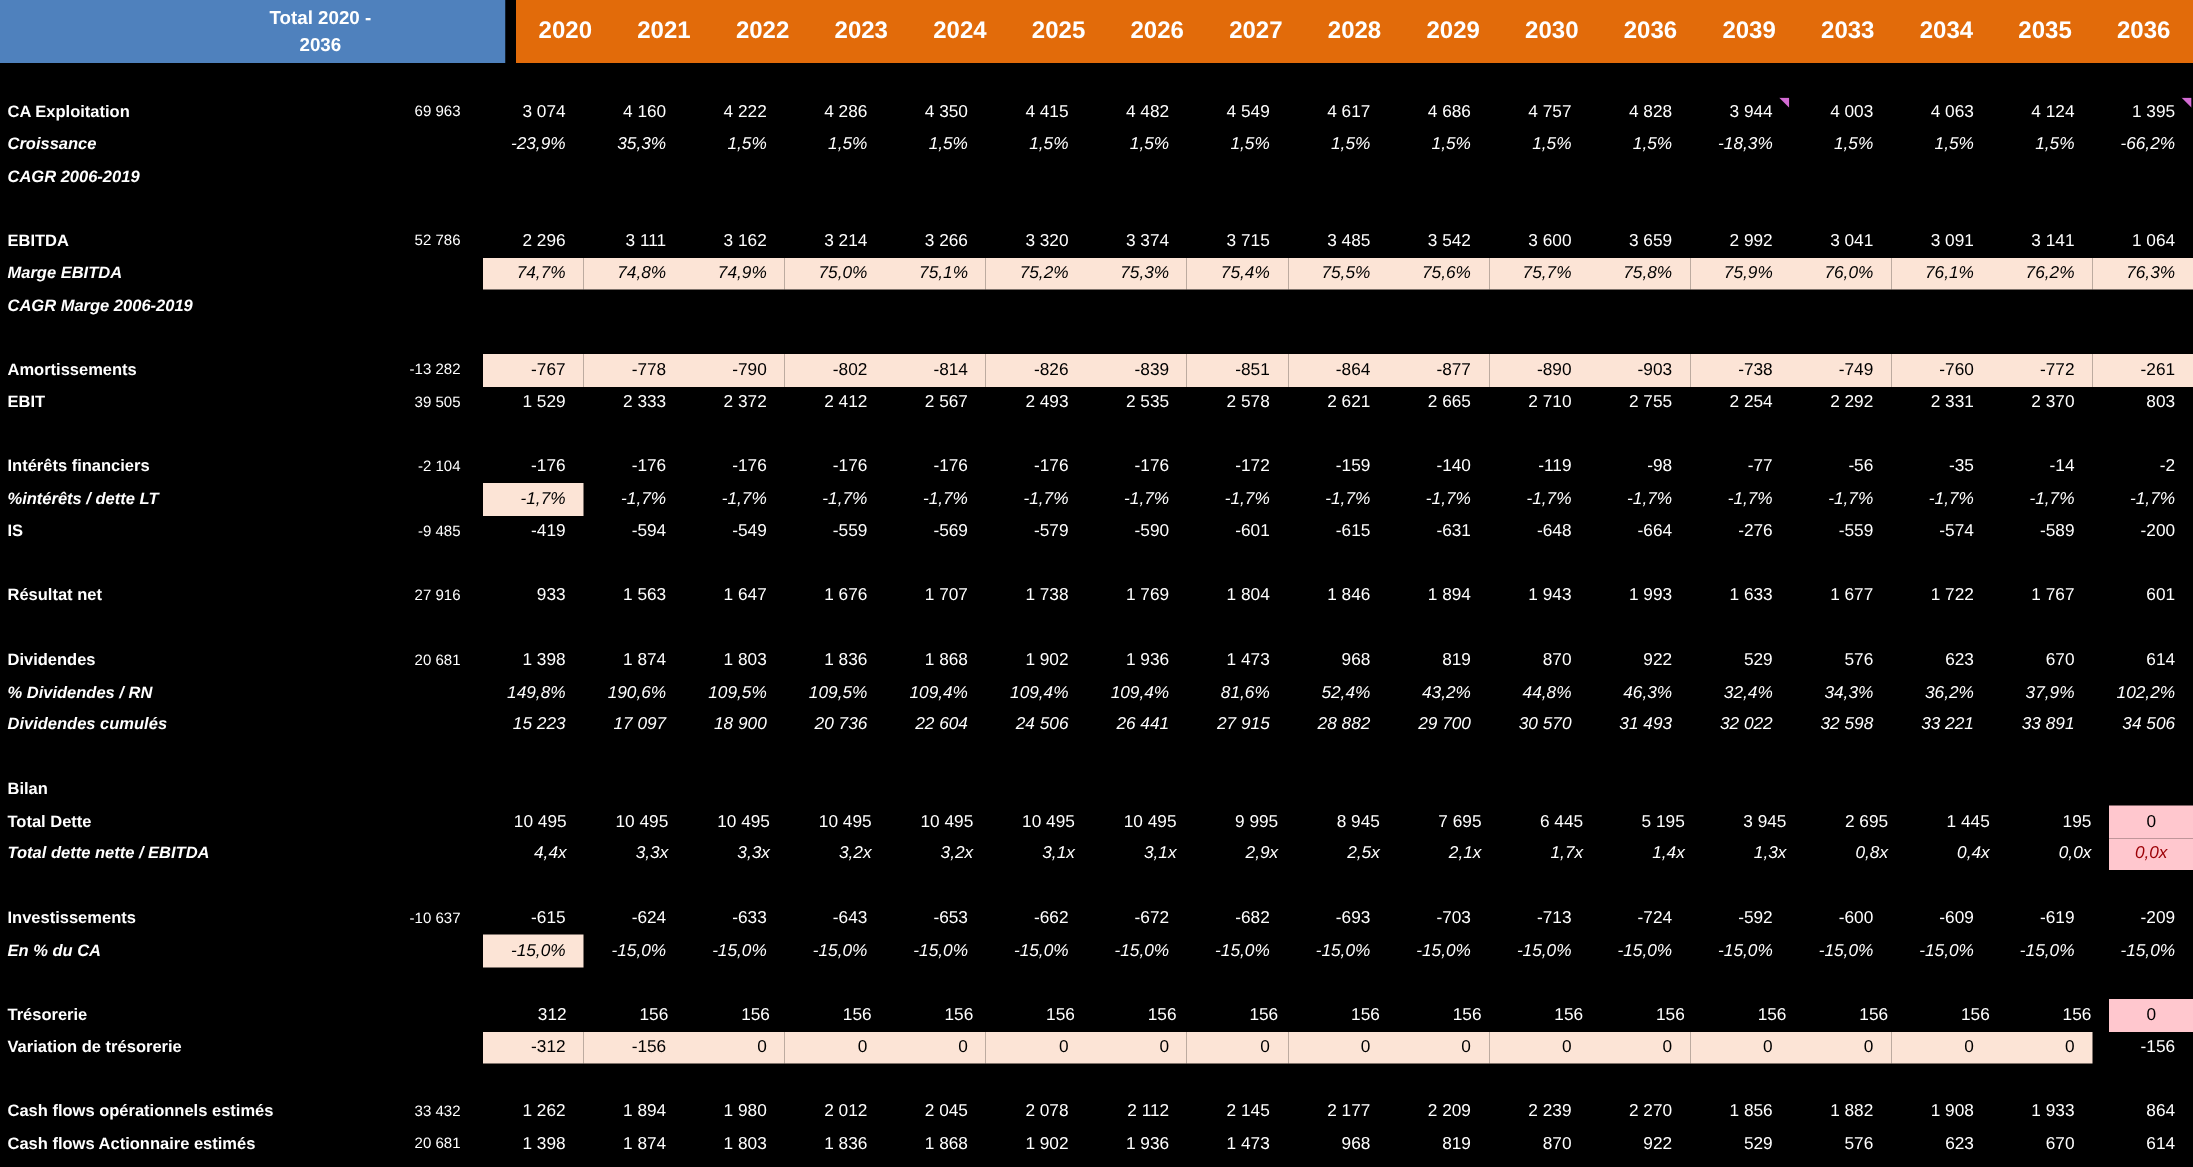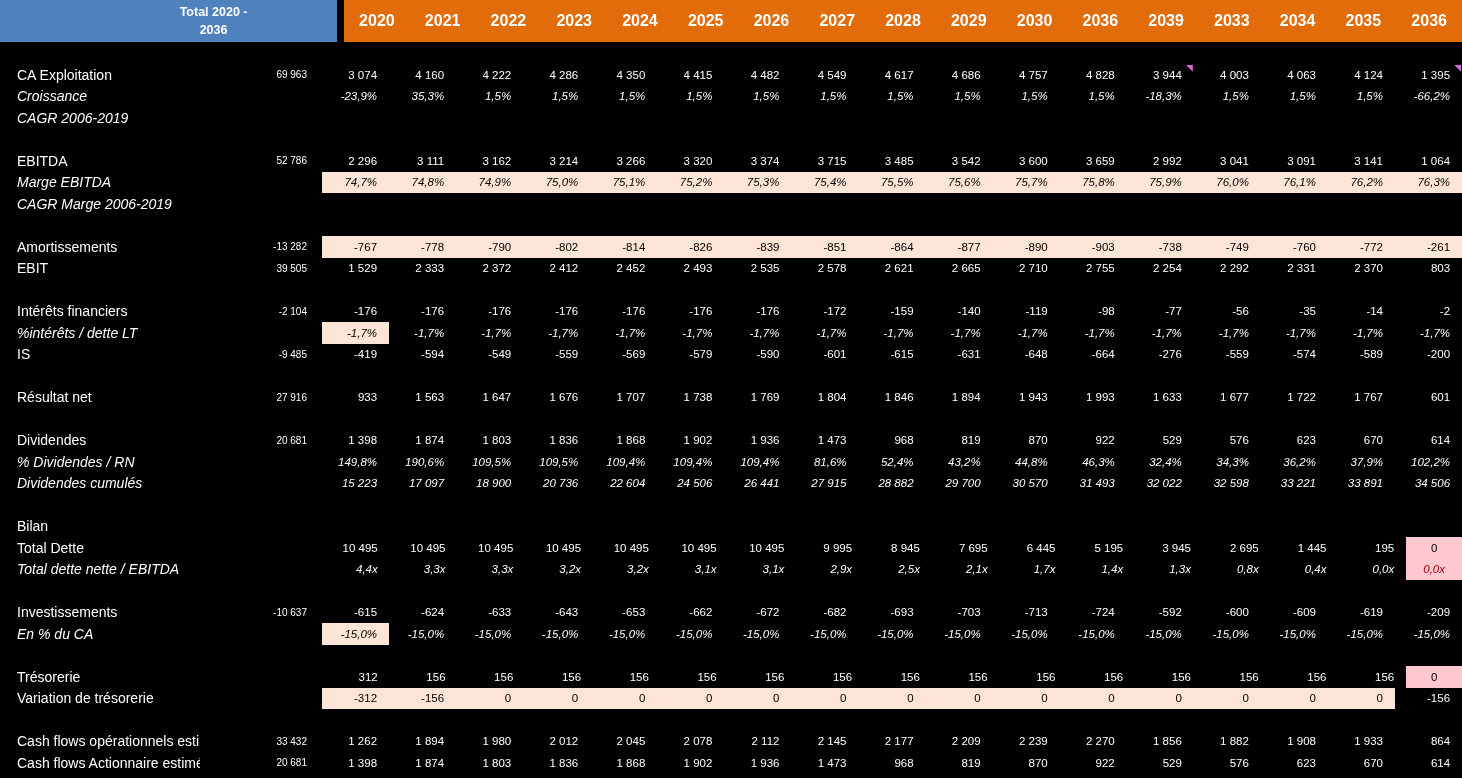--- a/index.html
+++ b/index.html
@@ -23,22 +23,22 @@
   .hdr-years{display:flex;width:1140px;background:var(--orange);}
   .hdr-year{
     flex:1 1 0;color:#fff;font-weight:bold;font-size:16px;
     display:flex;align-items:center;justify-content:center;
   }
   
   .tbody{padding-top:22px;}
   .row{display:flex;height:21.5px;}
   .spacer{height:21.5px;}
   .lbl{
-    width:200px;color:var(--text);font-size:14px;font-weight:normal;
-    display:flex;align-items:center;padding-left:17px;box-sizing:border-box;
+    width:200px;color:var(--text);font-size:11px;font-weight:bold;
+    display:flex;align-items:center;padding-left:5px;box-sizing:border-box;
     white-space:nowrap;overflow:hidden;
   }
   .lbl.it{font-style:italic;}
   .tot{
     width:115px;color:var(--text);font-size:10px;
     display:flex;align-items:center;justify-content:flex-end;
     padding-right:8px;box-sizing:border-box;
   }
   .rowgap{width:7px;}
   .cells{display:flex;width:1140px;}
@@ -438,21 +438,21 @@
           <div class="cell">
             <span>2 333</span>
           </div>
           <div class="cell">
             <span>2 372</span>
           </div>
           <div class="cell">
             <span>2 412</span>
           </div>
           <div class="cell">
-            <span>2 452</span>
+            <span>2 567</span>
           </div>
           <div class="cell">
             <span>2 493</span>
           </div>
           <div class="cell">
             <span>2 535</span>
           </div>
           <div class="cell">
             <span>2 578</span>
           </div>

